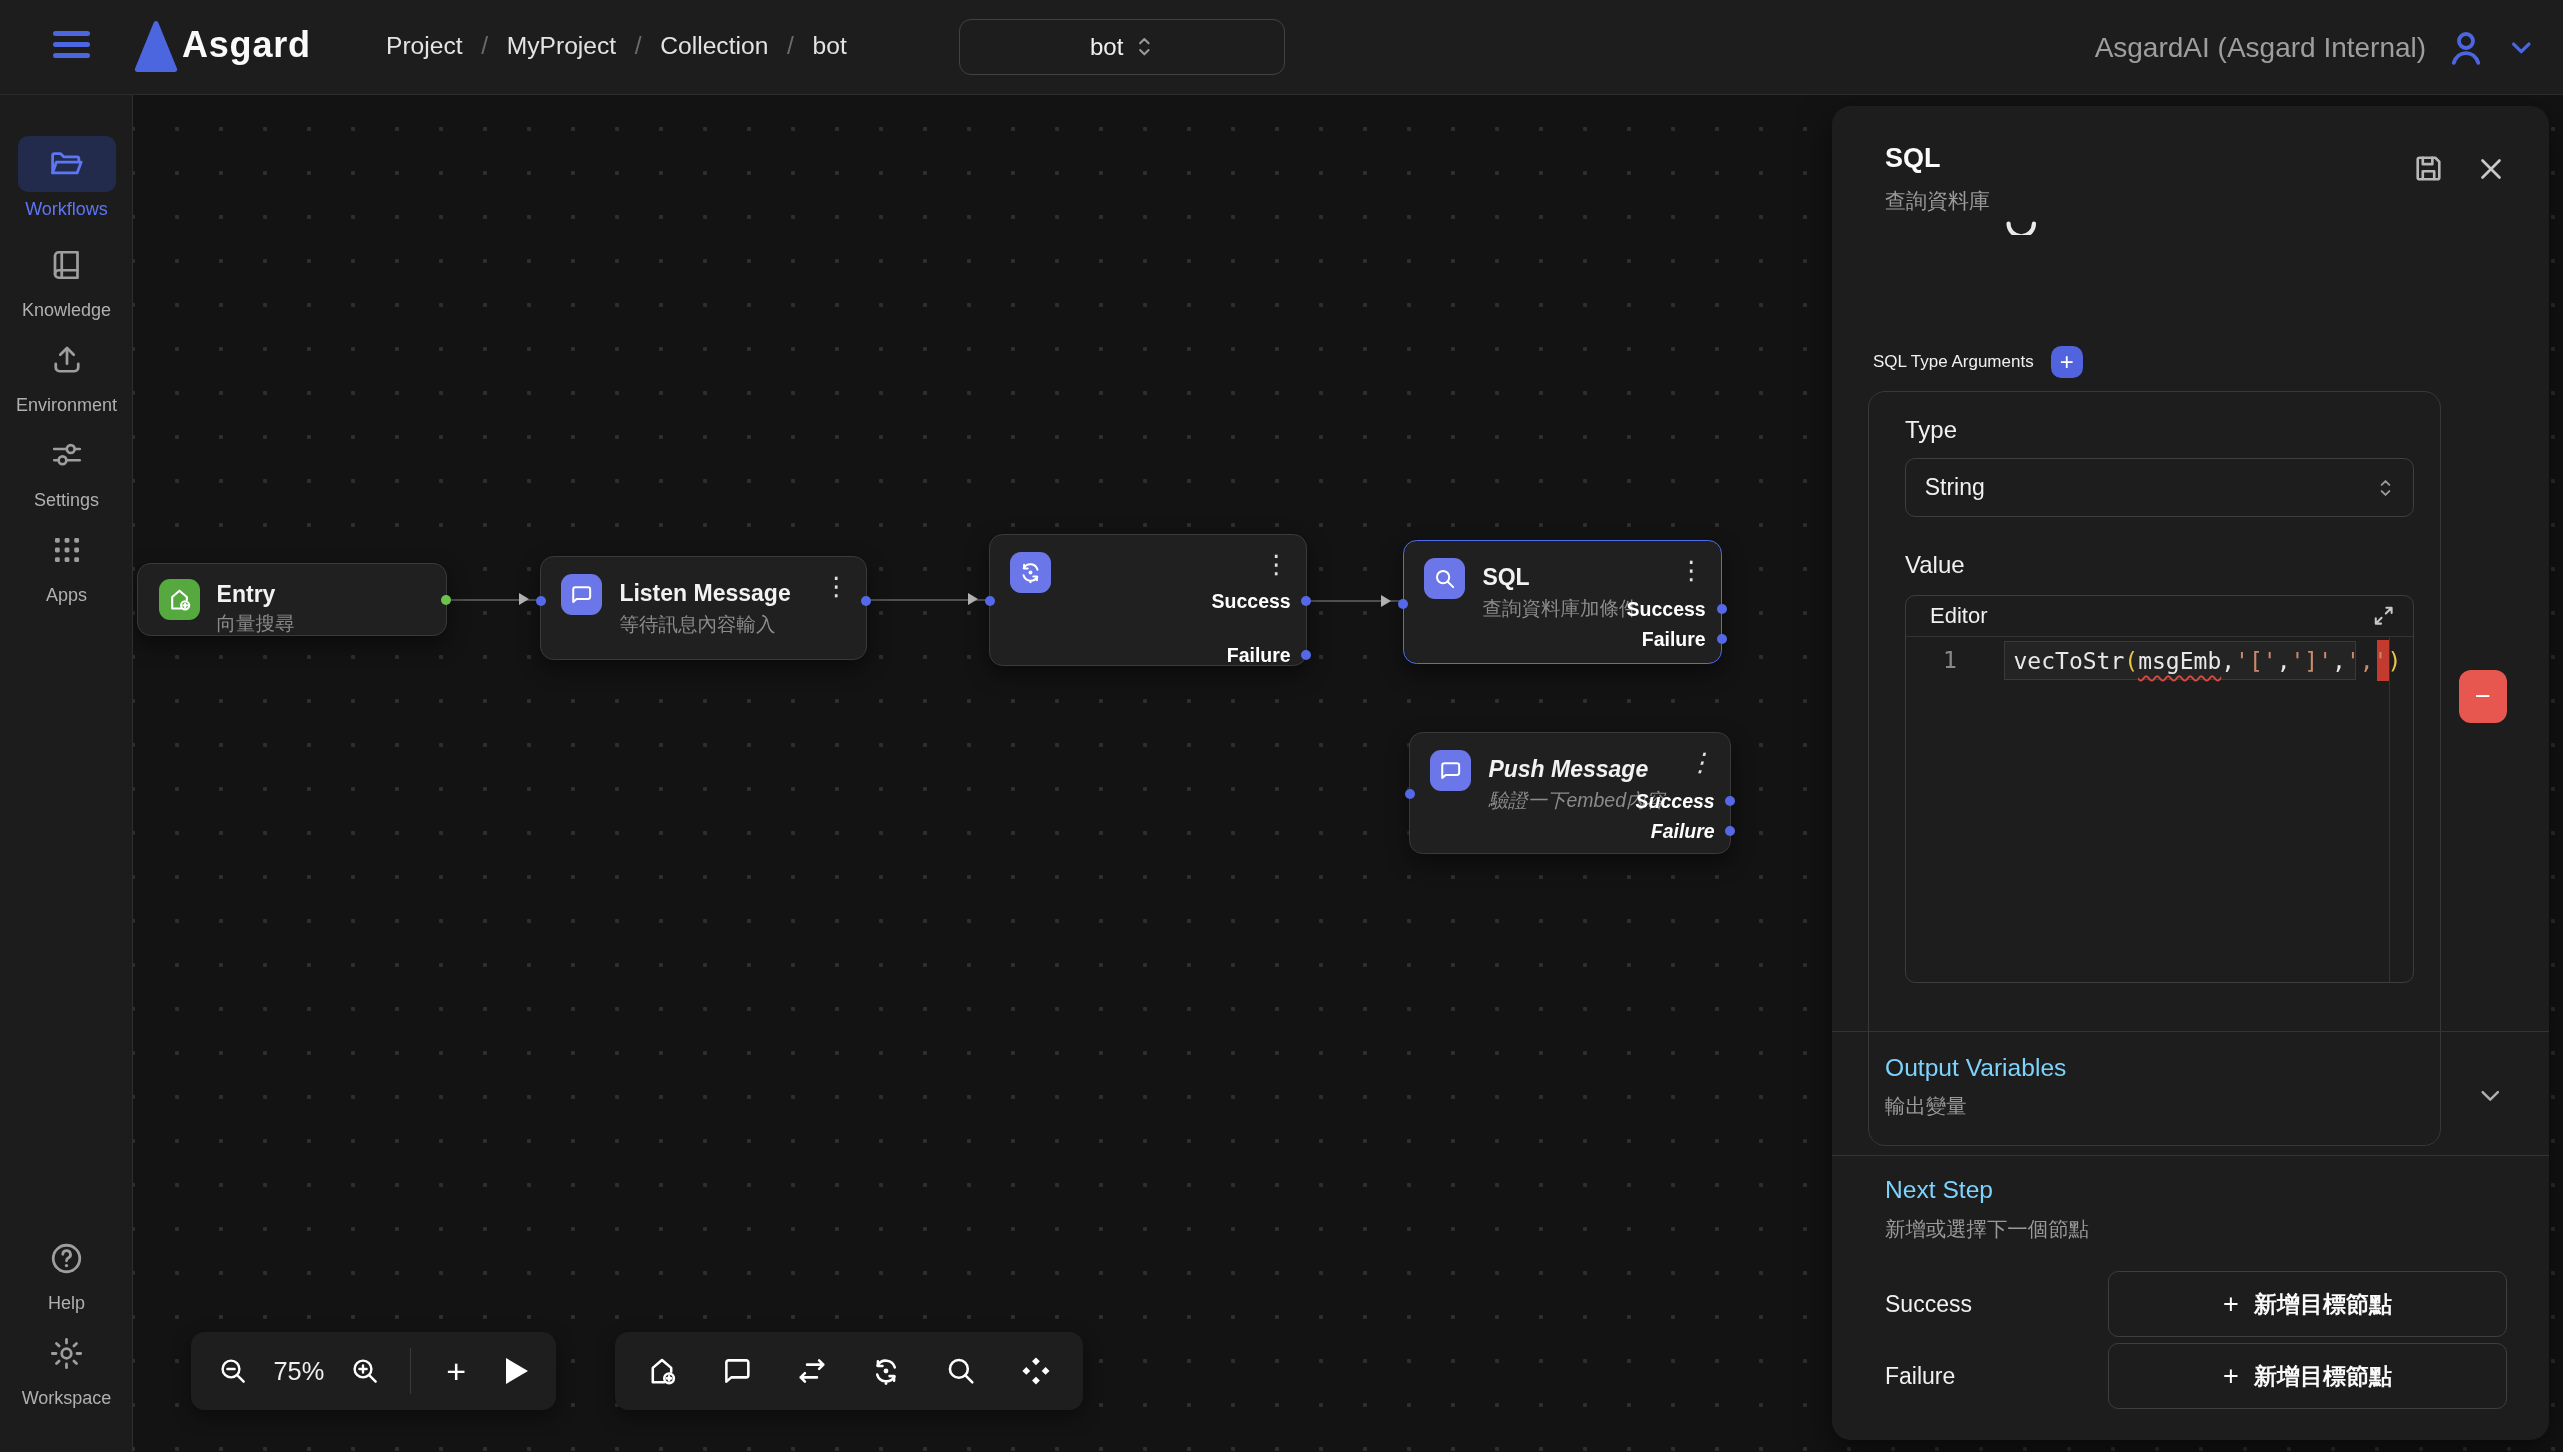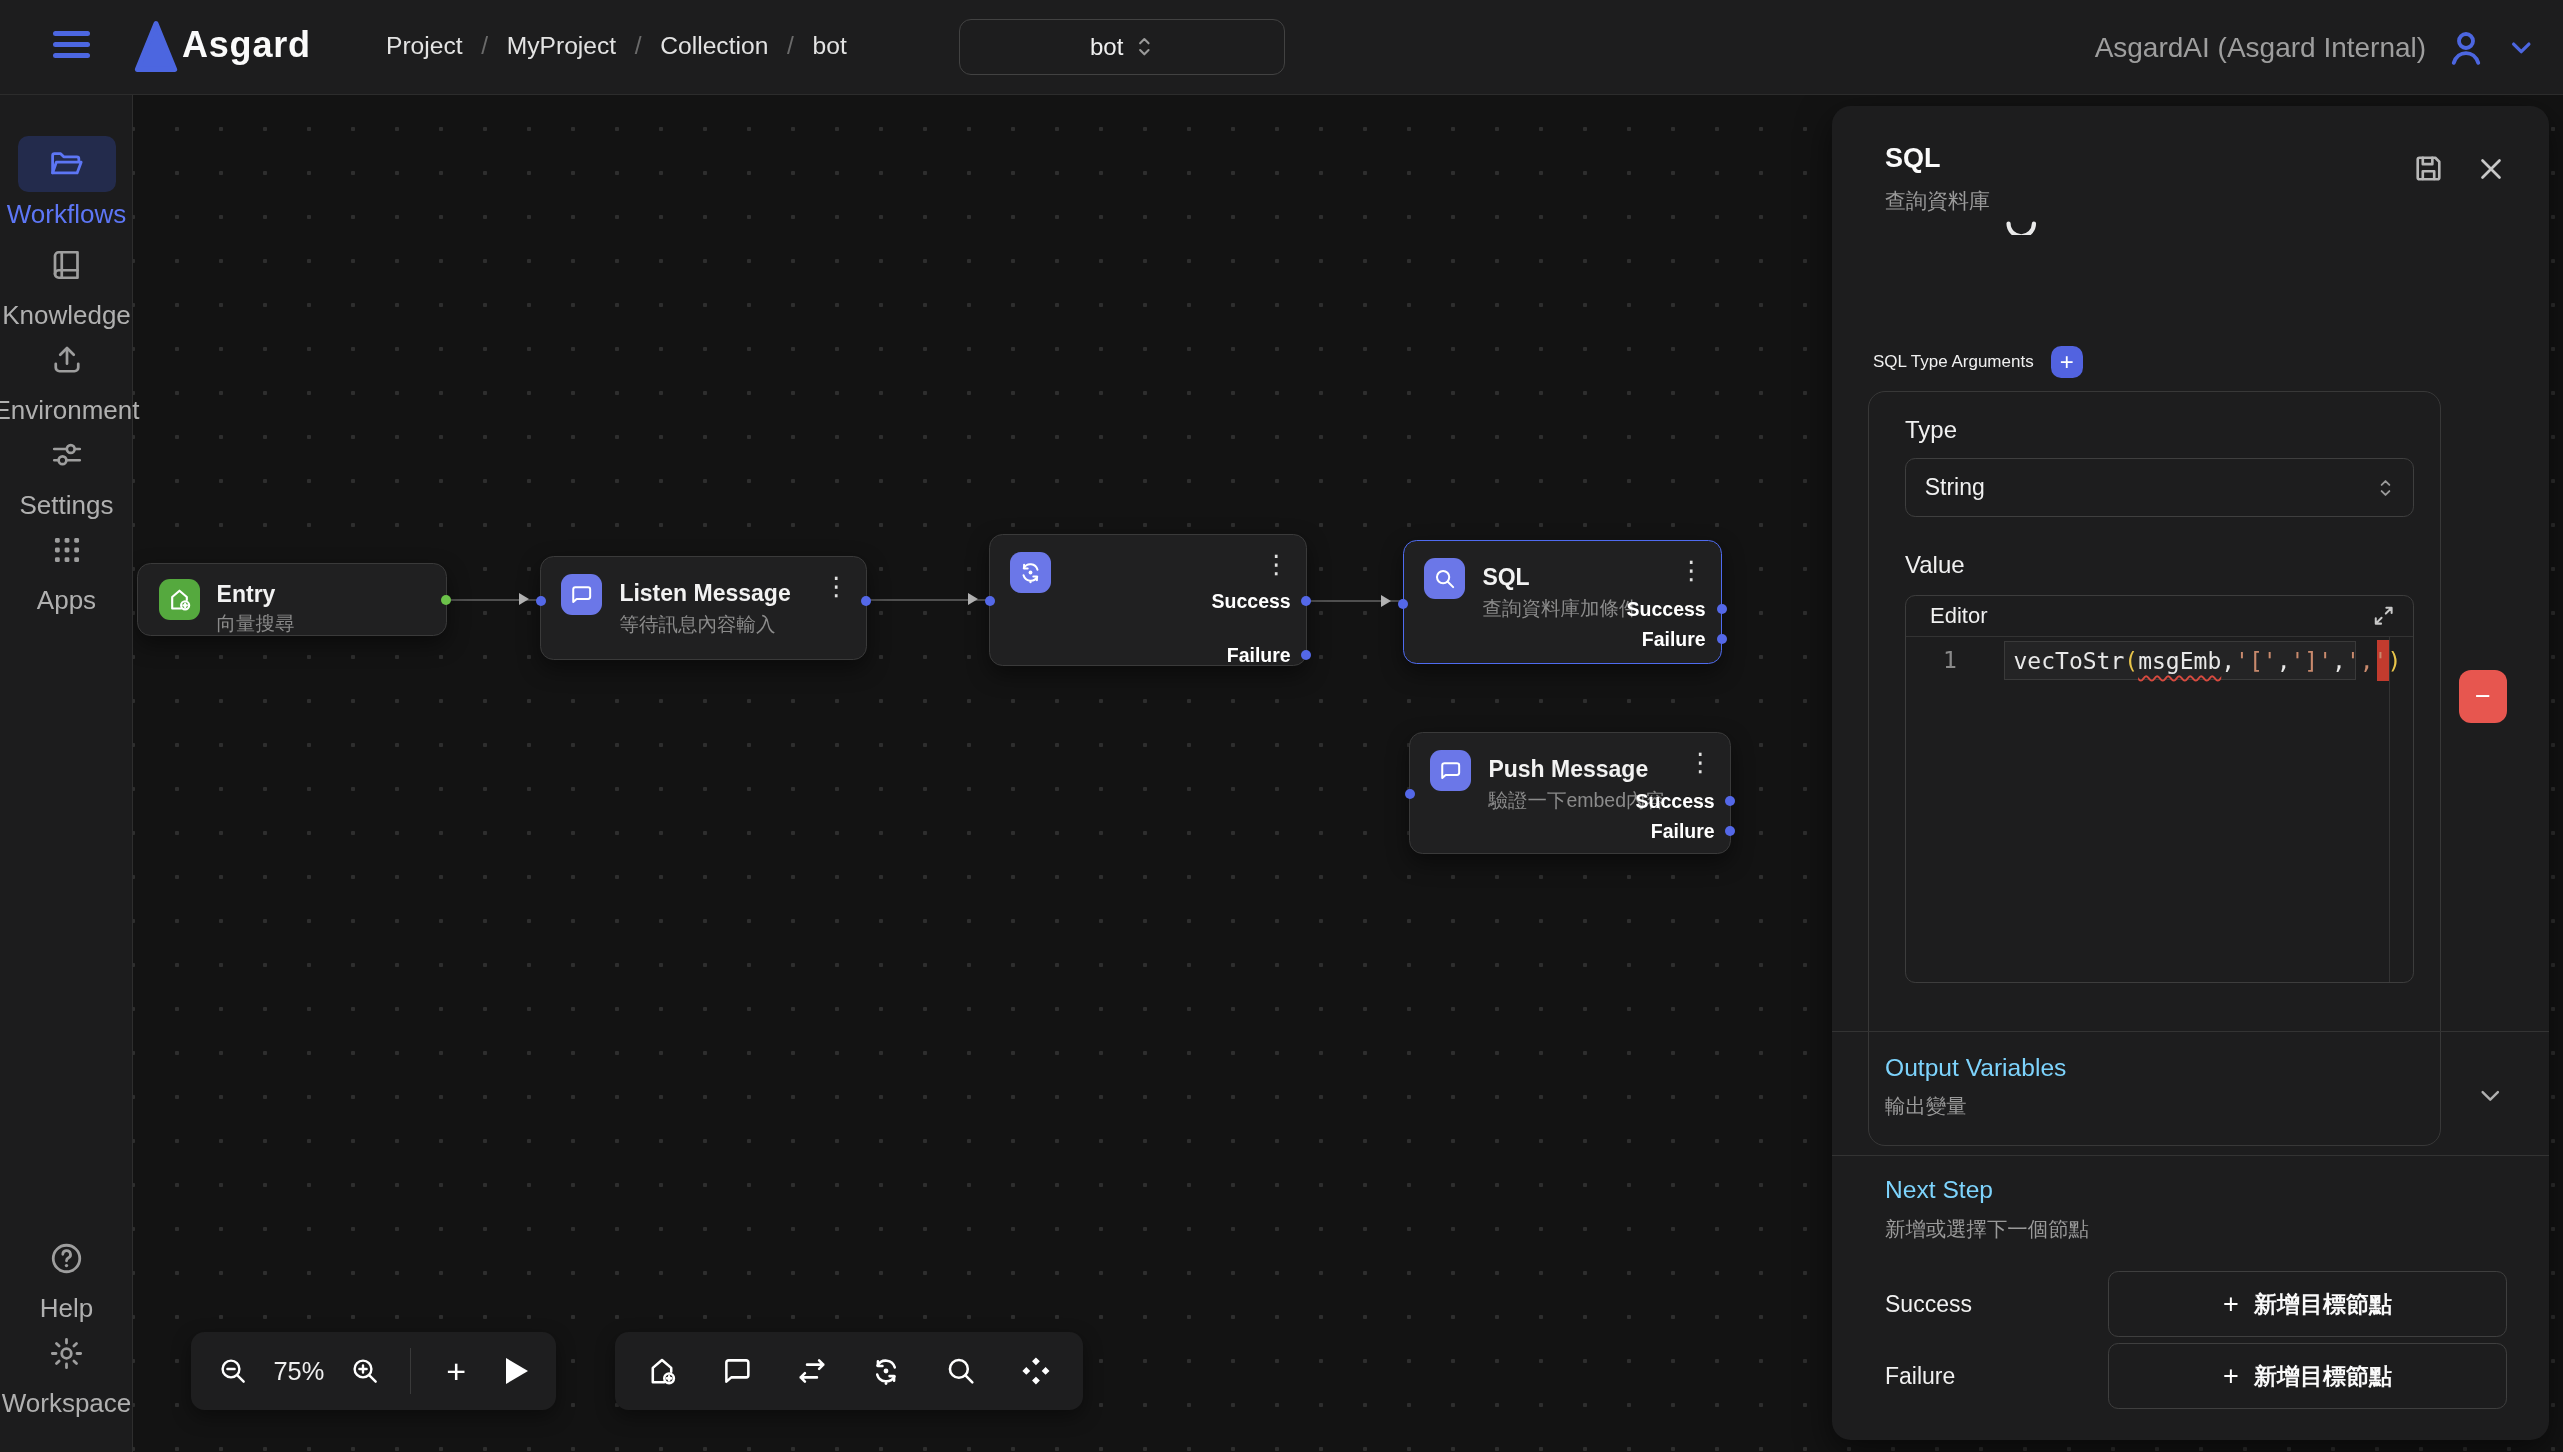--- a/index.html
+++ b/index.html
@@ -19,21 +19,21 @@
     border-radius:12px; display:flex; align-items:center; justify-content:center; gap:12px; font-size:24px; color:#f0f0f0; cursor:pointer; }
   .header-right { position:absolute; right:27px; top:0; height:95px; display:flex; align-items:center; gap:18.7px; }
   .account-label { font-size:28px; color:#9e9e9e; }
 
   
   .sidebar { position:absolute; left:0; top:95px; width:133px; height:1357px;
     background:#1c1c1d; border-right:0.8px solid #2e2e2e; z-index:20; }
   .side-item { width:133px; display:flex; flex-direction:column; align-items:center; gap:6.8px; cursor:pointer; position:absolute; }
   .side-item .tile { width:98px; height:56px; border-radius:10.2px; display:flex; align-items:center; justify-content:center; }
   .side-item.active .tile { background:#232b4c; }
-  .side-item .lbl { font-size:26px; color:#b0b0b0; }
+  .side-item .lbl { font-size:18px; color:#b0b0b0; }
   .side-item.active .lbl { color:#5d76f5; }
 
   
   .canvas { position:absolute; left:133px; top:95px; width:2430px; height:1357px;
     background:#131313;
     background-image:radial-gradient(circle, #2e2e2e 2px, transparent 2.5px);
     background-size:44px 44px; background-position:22px 12px; }
 
   .node { position:absolute; background:#202021; border:0.8px solid #3a3a3a; border-radius:13.6px;
     box-shadow:0 8.5px 22px rgba(0,0,0,.45); }
@@ -344,21 +344,21 @@
       </div>
     </div>
     <div class="kebab">⋮</div>
     <div class="port-label" style="top:57px;">Success</div>
     <div class="port-label" style="top:87px;">Failure</div>
     <div class="port" style="left:-6px; top:58px;"></div>
     <div class="port" style="right:-6px; top:63px;"></div>
     <div class="port" style="right:-6px; top:93px;"></div>
   </div>
 
-  <div class="node" style="left:1276px; top:637px; width:322px; height:122px;">
+  <div class="node" style="left:1276px; top:637px; width:322px; height:122px;font-style:italic;">
     <div class="node-inner">
       <div class="node-icon icon-indigo">
         <svg width="25.4" height="25.4" viewBox="0 0 24 24" fill="none" stroke="#fff" stroke-width="1.9" stroke-linecap="round" stroke-linejoin="round">
             <path d="M18 5H6a2 2 0 0 0-2 2v12l3.2-3H18a2 2 0 0 0 2-2V7a2 2 0 0 0-2-2z"></path>
           </svg>
       </div>
       <div>
         <div class="node-title">Push Message</div>
         <div class="node-sub">驗證一下embed內容</div>
       </div>

